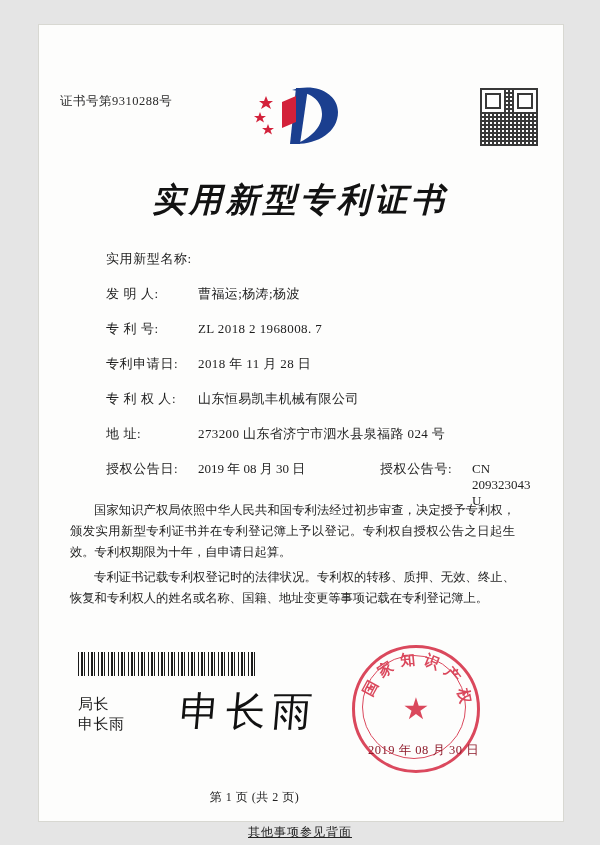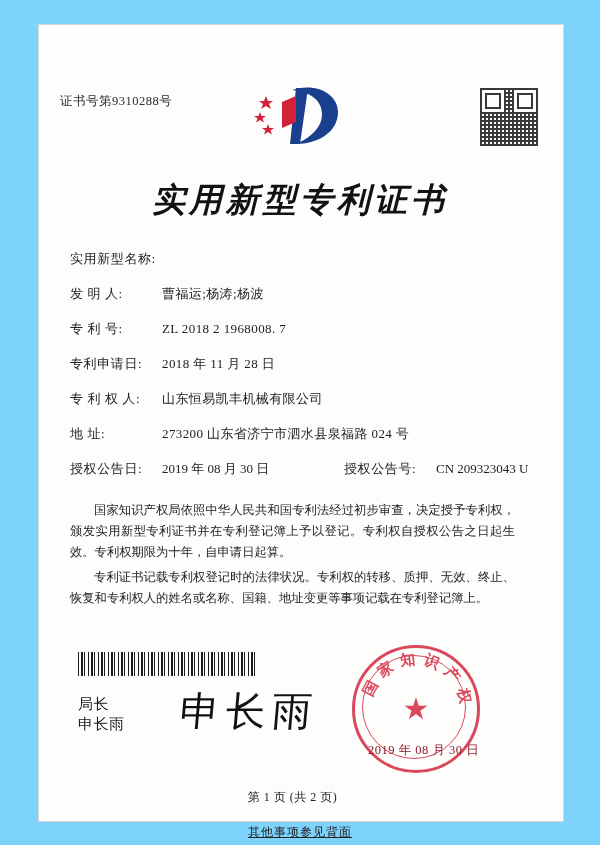--- a/index.html
+++ b/index.html
@@ -13,21 +13,21 @@
     font-family: "Liberation Serif", serif;
     color: #1a1a1a;
     position: relative;
     overflow: hidden;
   }
   .page {
     position: absolute;
     left: 0; top: 0;
     width: 600px;
     height: 845px;
-    background: #7dd3fc;
+    background: #e5e5e5;
   }
   
   .frame {
     position: absolute;
     left: 38px;
     top: 24px;
     width: 524px;
     height: 796px;
     border: 1px solid #d8d8d2;
     background: #fdfdfc;
@@ -99,20 +99,21 @@
     align-items: baseline;
     margin-bottom: 17px;
     font-size: 13px;
     color: #1d1d1d;
   }
   .row .label {
     width: 92px;
     flex: 0 0 92px;
     letter-spacing: 0.6px;
     white-space: nowrap;
+    margin-left: 36px;
   }
   .row .value {
     flex: 1;
     letter-spacing: 0.4px;
   }
   .row.dual .label2 {
     width: 92px;
     flex: 0 0 92px;
     letter-spacing: 0.6px;
     white-space: nowrap;
@@ -218,21 +219,20 @@
   
   .page-num {
     position: absolute;
     left: 0;
     top: 789px;
     width: 509px;
     text-align: center;
     font-size: 12px;
     color: #222;
     letter-spacing: 0.5px;
-    padding-left: 38px;
   }
   .back-note {
     position: absolute;
     left: 0;
     top: 824px;
     width: 600px;
     text-align: center;
     font-size: 12px;
     color: #222;
     letter-spacing: 1px;

